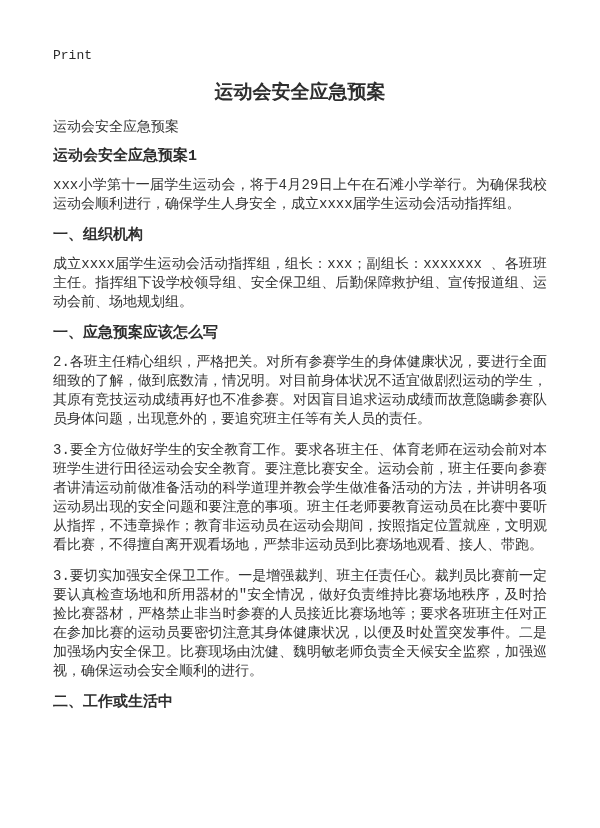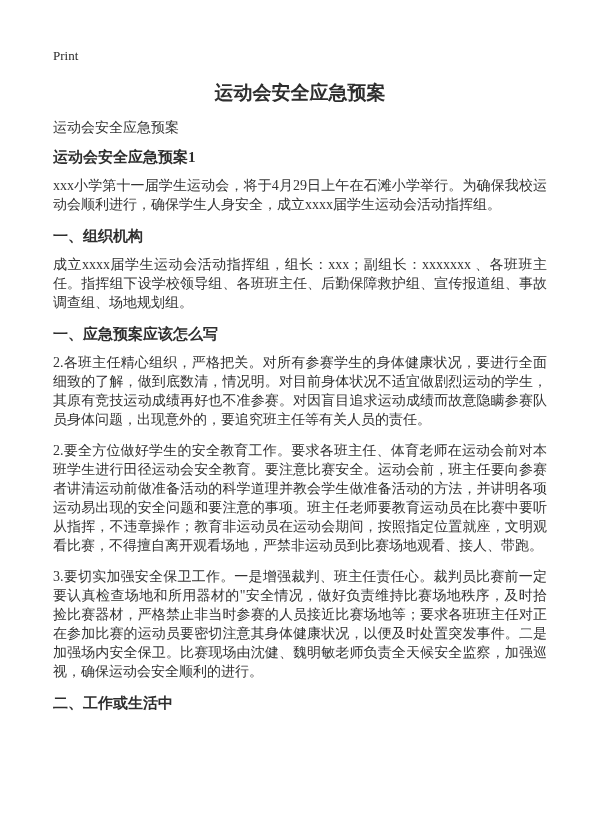--- a/index.html
+++ b/index.html
@@ -17,20 +17,21 @@
   .page {
     width: 600px;
     height: 828px;
     background: #ffffff;
     box-sizing: border-box;
     padding-top: 46px;
   }
   .content {
     margin: 0 53px;
     width: 494px;
+    font-family: Liberation Mono, monospace;
   }
   .print-link {
     font-size: 13px;
     line-height: 17px;
     color: #2b2b2b;
     margin: 0 0 16px 0;
     cursor: pointer;
     display: inline-block;
   }
   .doc-title {
@@ -71,25 +72,25 @@
 
     <div class="subtitle">运动会安全应急预案</div>
 
 
     <h2 class="sec-heading">运动会安全应急预案1</h2>
 
     <p class="para">xxx小学第十一届学生运动会，将于4月29日上午在石滩小学举行。为确保我校运动会顺利进行，确保学生人身安全，成立xxxx届学生运动会活动指挥组。</p>
 
     <h2 class="sec-heading">一、组织机构</h2>
 
-    <p class="para">成立xxxx届学生运动会活动指挥组，组长：xxx；副组长：xxxxxxx 、各班班主任。指挥组下设学校领导组、各班班主任、后勤保障救护组、宣传报道组、事故调查组、场地规划组。</p>
+    <p class="para">成立xxxx届学生运动会活动指挥组，组长：xxx；副组长：xxxxxxx 、各班班主任。指挥组下设学校领导组、安全保卫组、后勤保障救护组、宣传报道组、运动会前、场地规划组。</p>
 
     <h2 class="sec-heading">一、应急预案应该怎么写</h2>
 
     <p class="para">2.各班主任精心组织，严格把关。对所有参赛学生的身体健康状况，要进行全面细致的了解，做到底数清，情况明。对目前身体状况不适宜做剧烈运动的学生，其原有竞技运动成绩再好也不准参赛。对因盲目追求运动成绩而故意隐瞒参赛队员身体问题，出现意外的，要追究班主任等有关人员的责任。</p>
 
-    <p class="para">2.要全方位做好学生的安全教育工作。要求各班主任、体育老师在运动会前对本班学生进行田径运动会安全教育。要注意比赛安全。运动会前，班主任要向参赛者讲清运动前做准备活动的科学道理并教会学生做准备活动的方法，并讲明各项运动易出现的安全问题和要注意的事项。班主任老师要教育运动员在比赛中要听从指挥，不违章操作；教育非运动员在运动会期间，按照指定位置就座，文明观看比赛，不得擅自离开观看场地，严禁非运动员到比赛场地观看、接人、带跑。</p>
+    <p class="para">3.要全方位做好学生的安全教育工作。要求各班主任、体育老师在运动会前对本班学生进行田径运动会安全教育。要注意比赛安全。运动会前，班主任要向参赛者讲清运动前做准备活动的科学道理并教会学生做准备活动的方法，并讲明各项运动易出现的安全问题和要注意的事项。班主任老师要教育运动员在比赛中要听从指挥，不违章操作；教育非运动员在运动会期间，按照指定位置就座，文明观看比赛，不得擅自离开观看场地，严禁非运动员到比赛场地观看、接人、带跑。</p>
 
     <p class="para">3.要切实加强安全保卫工作。一是增强裁判、班主任责任心。裁判员比赛前一定要认真检查场地和所用器材的"安全情况，做好负责维持比赛场地秩序，及时拾捡比赛器材，严格禁止非当时参赛的人员接近比赛场地等；要求各班班主任对正在参加比赛的运动员要密切注意其身体健康状况，以便及时处置突发事件。二是加强场内安全保卫。比赛现场由沈健、魏明敏老师负责全天候安全监察，加强巡视，确保运动会安全顺利的进行。</p>
 
     <h2 class="sec-heading">二、工作或生活中</h2>
   </div>
 </div>
 
 </body></html>

